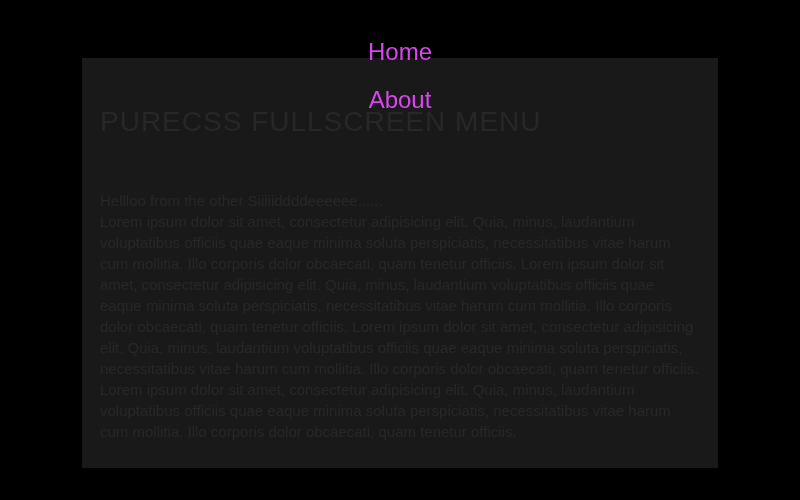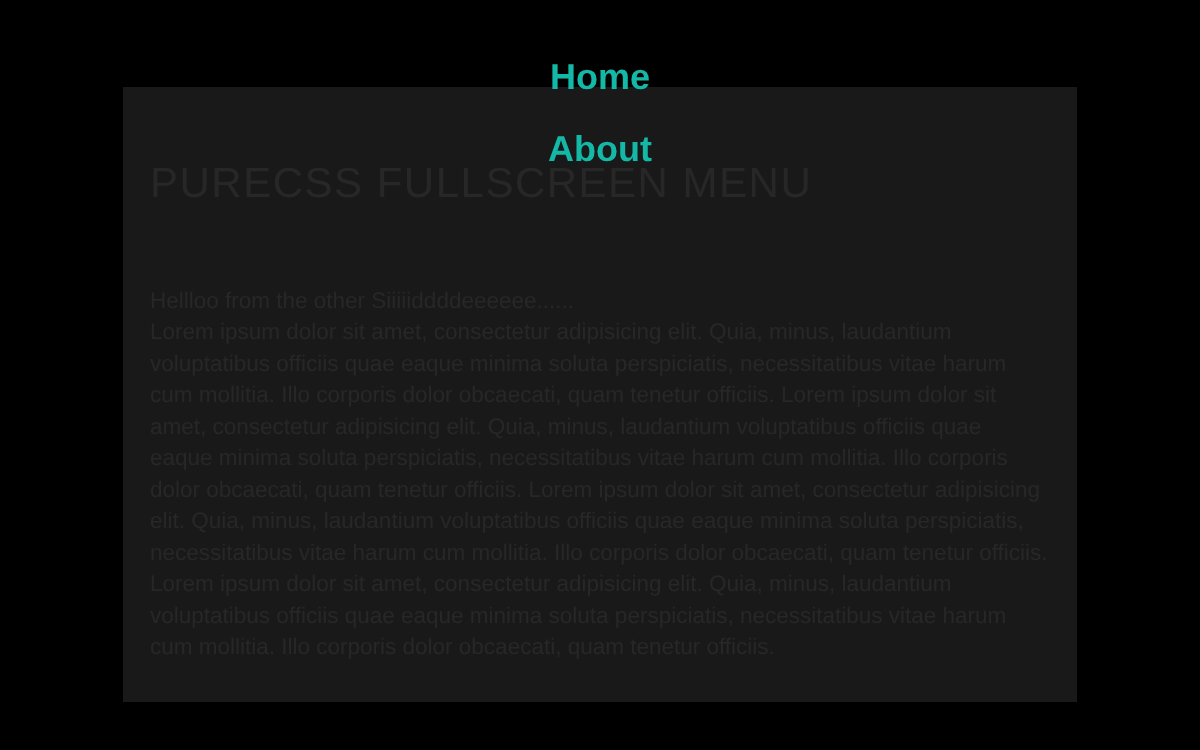--- a/index.html
+++ b/index.html
@@ -44,23 +44,23 @@
       left: 0;
       width: 800px;
       height: 500px;
       background: rgba(0,0,0,0.5);
       display: flex;
       flex-direction: column;
       align-items: center;
       padding-top: 28px;
     }
     .menu-item {
-      color: #14b8a6;
+      color: #d946ef;
       font-size: 24px;
-      font-weight: bold;
+      font-weight: normal;
       padding: 10px 0;
       cursor: pointer;
       text-decoration: none;
       font-family: Arial, Helvetica, sans-serif;
       text-align: right;
     }
   </style>
 </head>
 <body>
 

